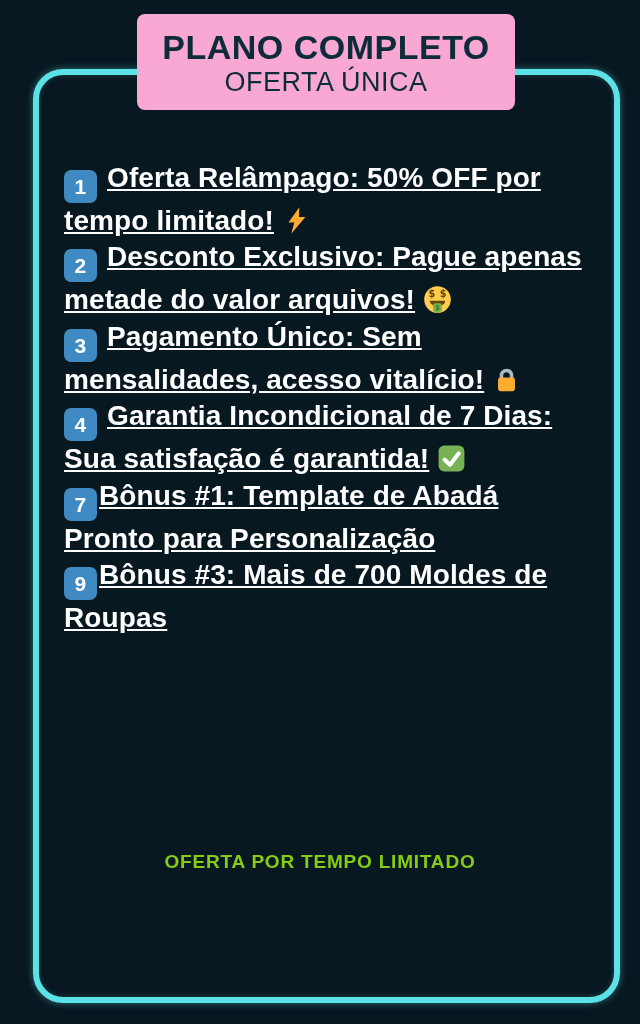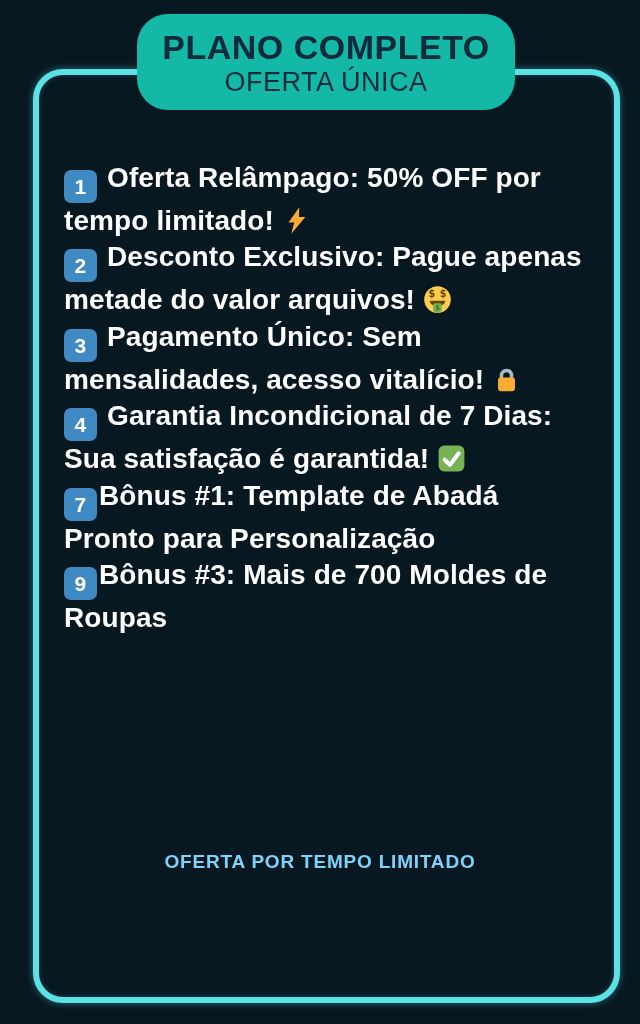--- a/index.html
+++ b/index.html
@@ -14,22 +14,22 @@
     position:absolute;
     left:33px;top:69px;width:587px;height:934px;
     box-sizing:border-box;
     border:6px solid #5CE1E6;
     border-radius:30px;
     box-shadow:0 0 7px rgba(92,225,230,.45), inset 0 0 5px rgba(92,225,230,.25);
   }
   .header-box{
     position:absolute;
     left:137px;top:14px;width:378px;height:96px;
-    background:#14b8a6;
-    border-radius:31px;
+    background:#f9a8d4;
+    border-radius:8px;
     display:flex;flex-direction:column;align-items:center;justify-content:center;
     z-index:2;
   }
   .header-title{
     font-size:34px;font-weight:700;color:#0D2B3A;
     letter-spacing:.5px;line-height:40px;
   }
   .header-subtitle{
     font-size:27px;font-weight:400;color:#0D2B3A;
     letter-spacing:.5px;line-height:30px;
@@ -49,33 +49,33 @@
     display:inline-block;
     width:33px;height:33px;line-height:33px;
     background:#3F8AC2;
     border-radius:7px;
     color:#FFFFFF;
     font-size:21px;font-weight:700;text-align:center;
     vertical-align:-7px;
     margin-right:10px;
   }
   .badge.tight{margin-right:2px;}
-  .itext{white-space:pre-line;}
+  .itext{white-space:pre-line;text-decoration:underline;}
   .emoji{
     display:inline-block;
     width:29px;height:29px;
     margin-left:8px;
     vertical-align:-5px;
   }
   .emoji svg{width:29px;height:29px;display:block;}
   .footer{
     position:absolute;
     left:0;right:0;top:851px;
     text-align:center;
-    font-size:19px;font-weight:700;color:#7dd3fc;
+    font-size:19px;font-weight:700;color:#84cc16;
     letter-spacing:.8px;
     z-index:3;
   }
 </style>
 </head>
 <body>
 
 <div class="canvas">
   <div class="card-border"></div>
 

